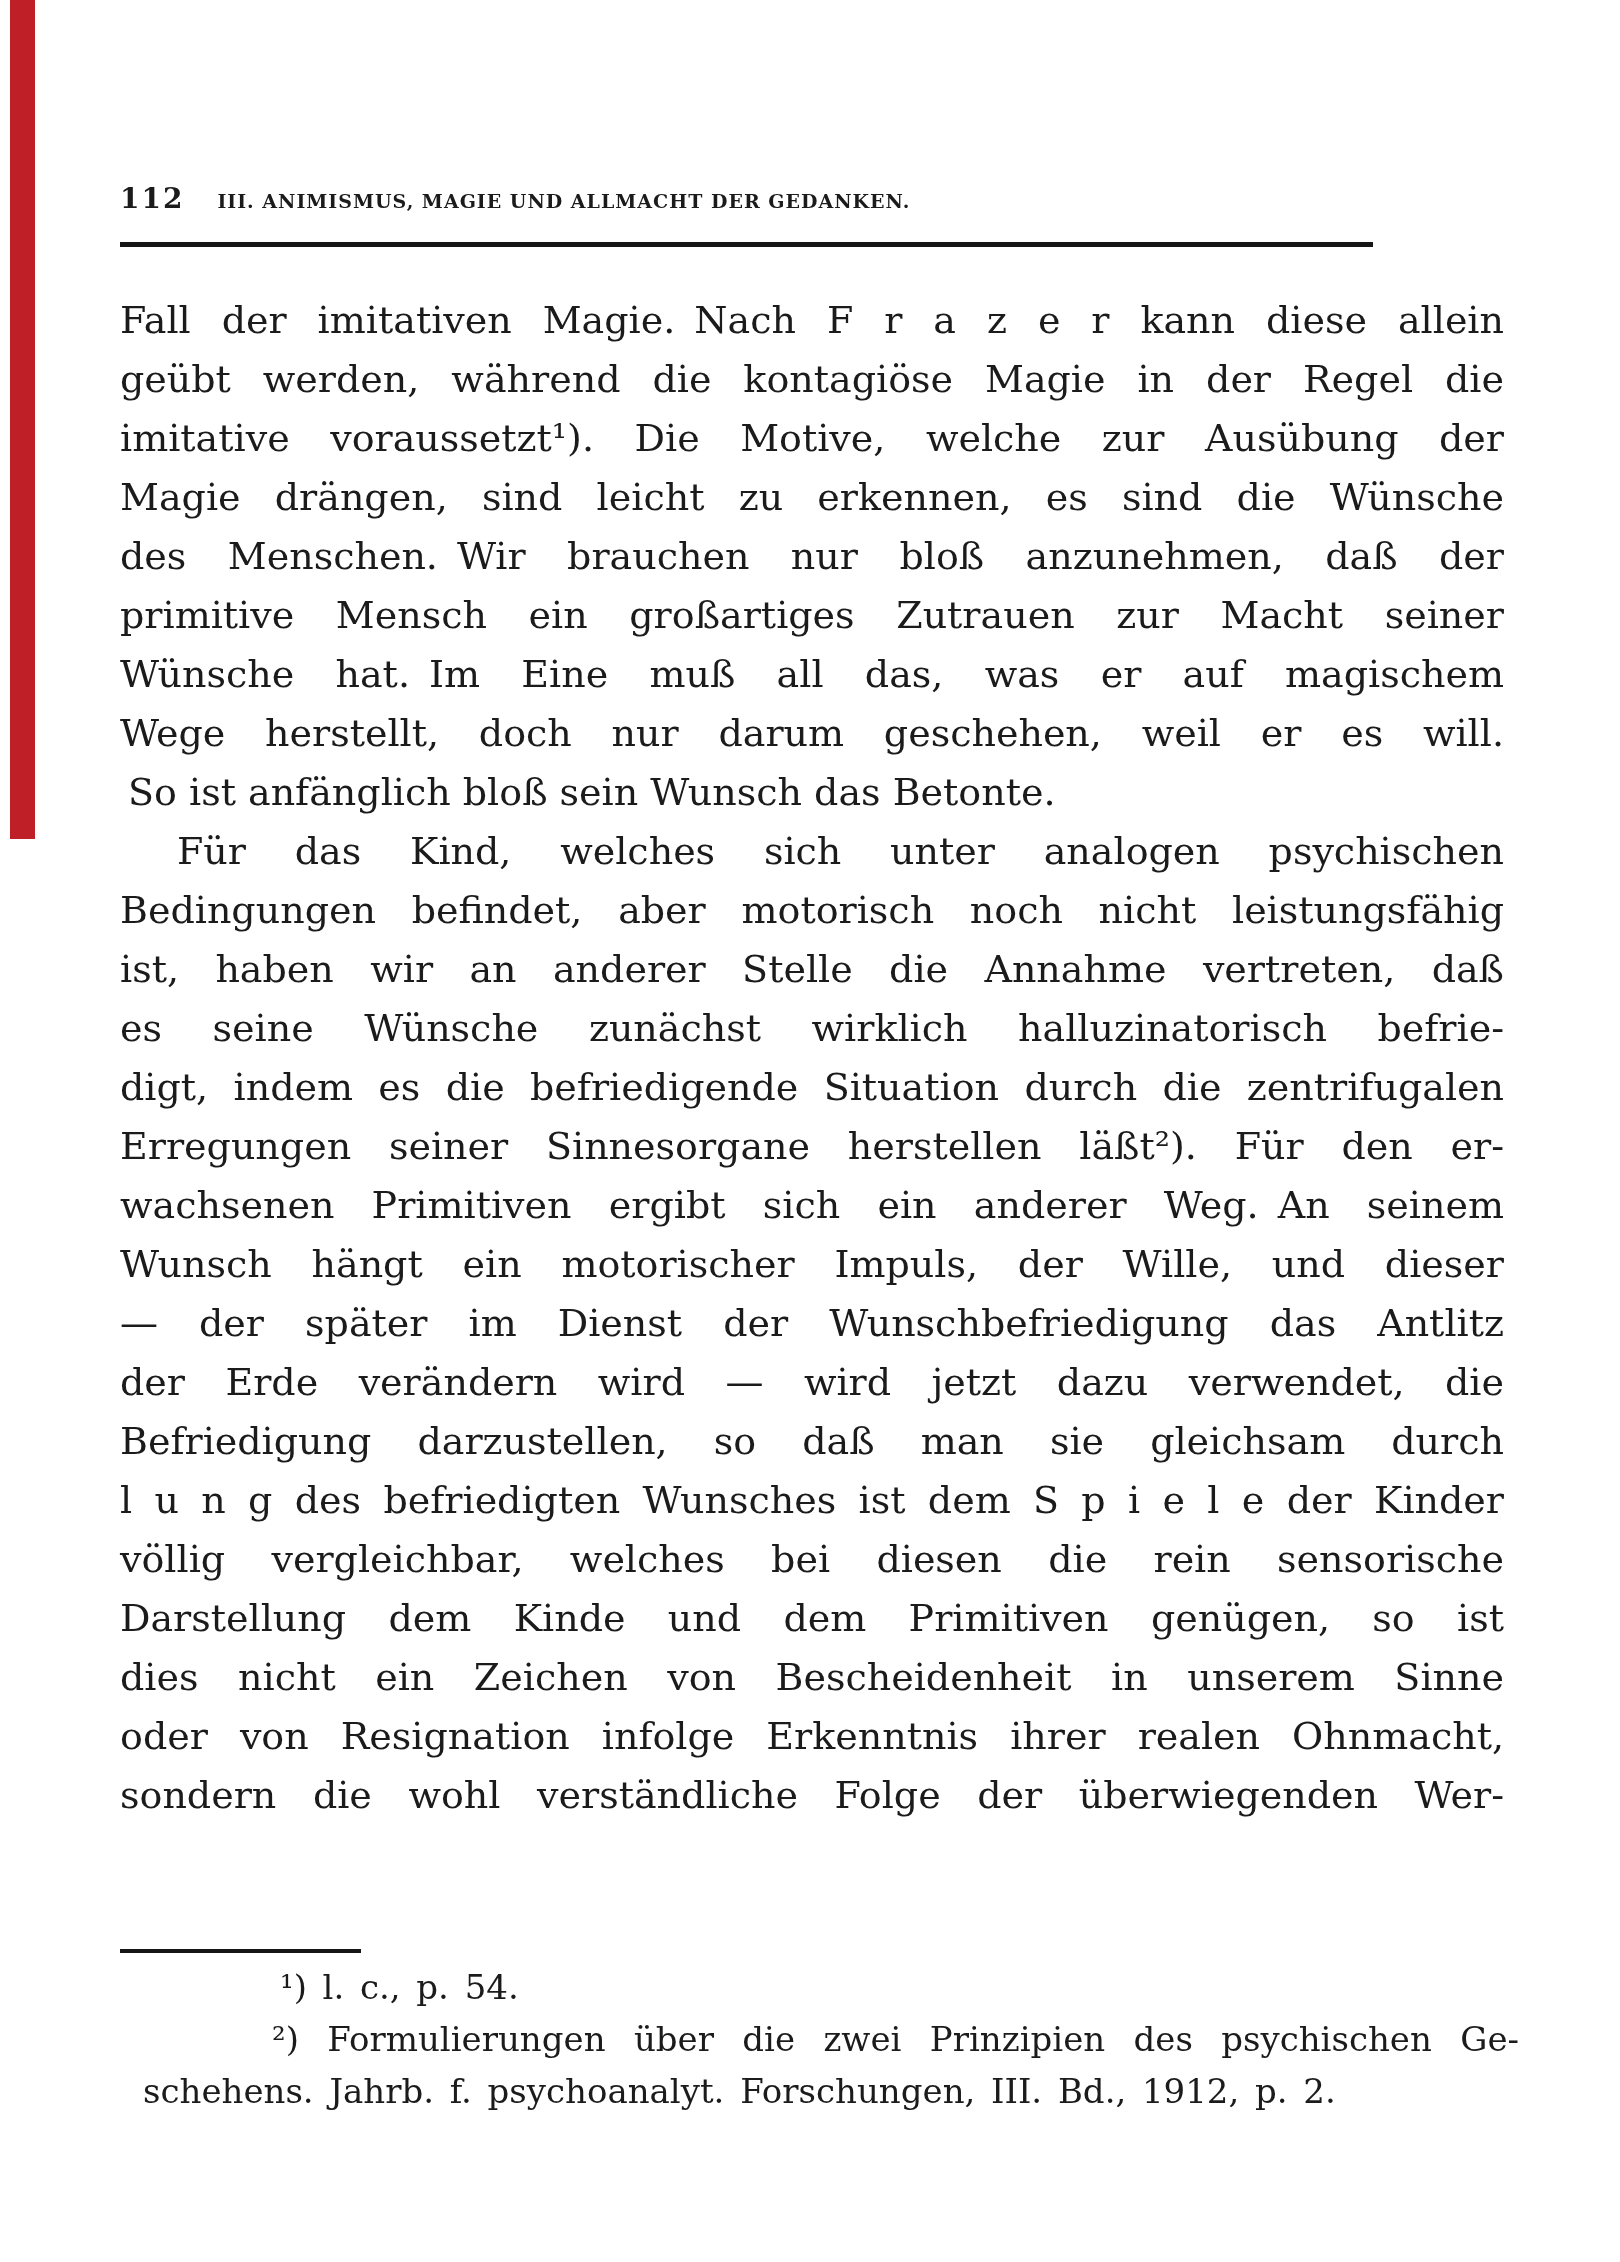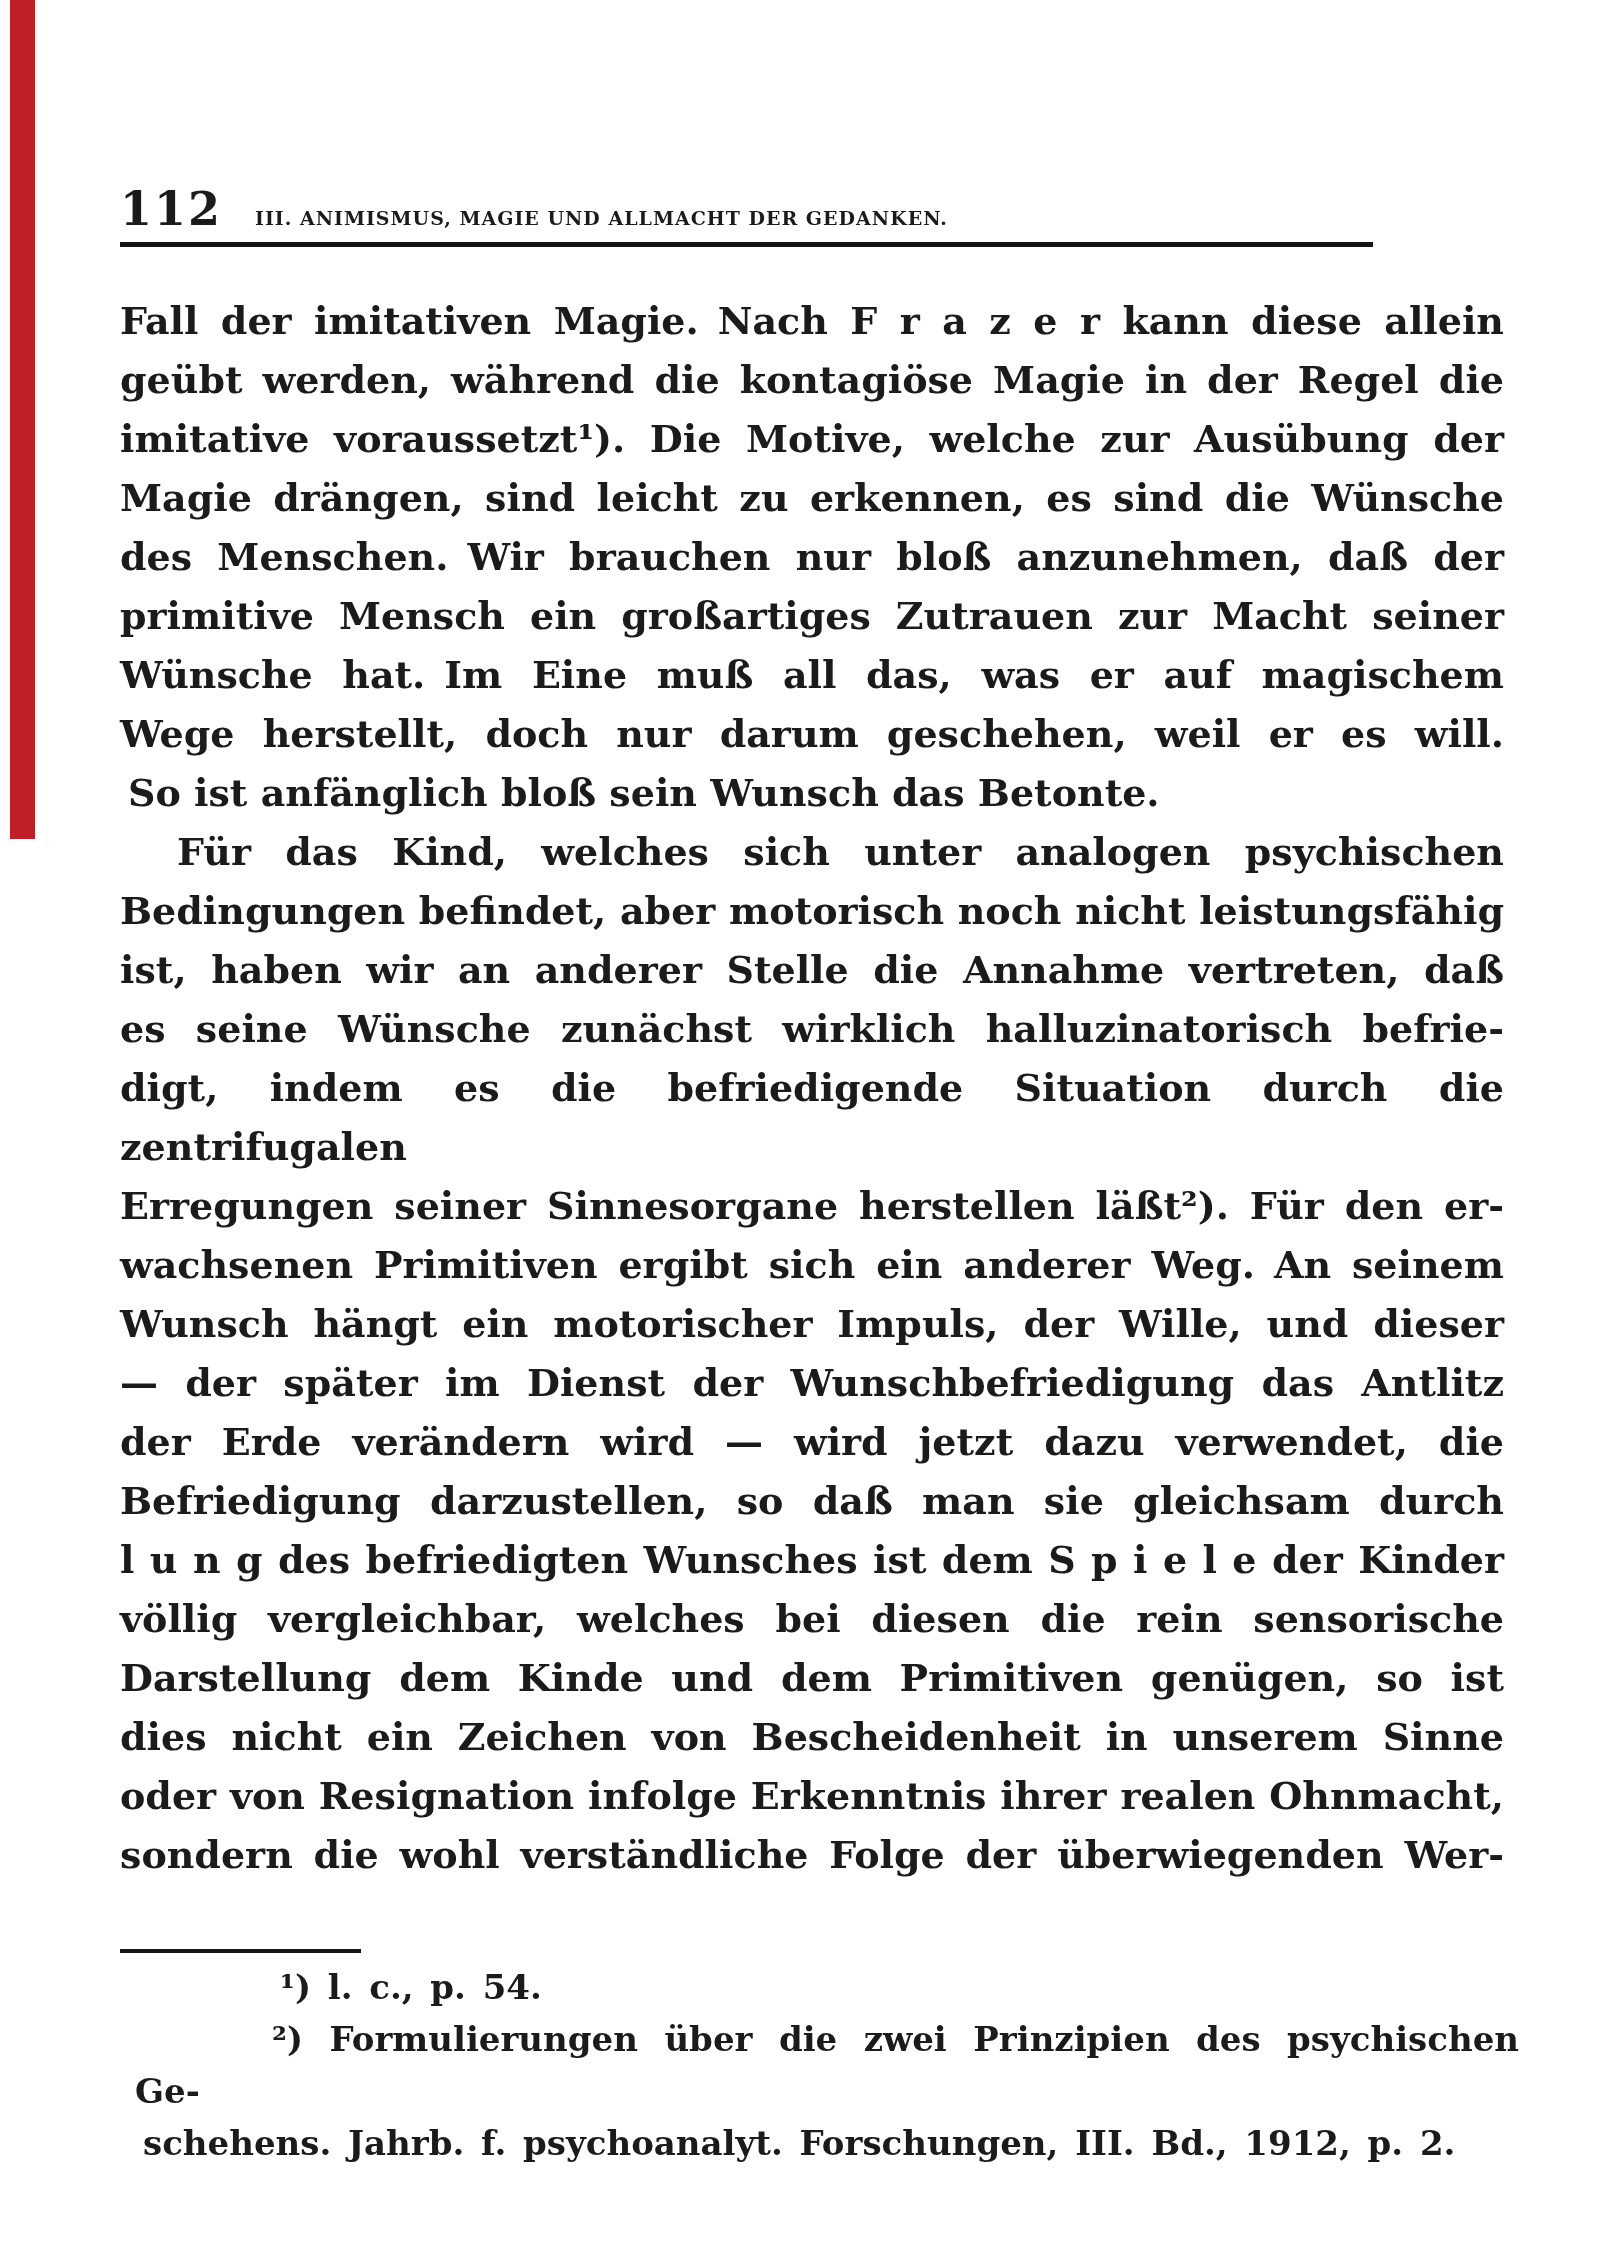--- a/index.html
+++ b/index.html
@@ -21,21 +21,21 @@
     background: #bf1f26;
   }
   .header {
     position: absolute;
     left: 120px; top: 182px;
     width: 1384px;
     display: flex;
     align-items: baseline;
   }
   .pageno {
-    font-size: 46px;
+    font-size: 28px;
     font-weight: 700;
     letter-spacing: 2px;
   }
   .runtitle {
     font-size: 19px;
     font-weight: 700;
     letter-spacing: 1px;
     margin-left: 33px;
     white-space: nowrap;
   }
@@ -48,21 +48,20 @@
   .bodytext {
     position: absolute;
     left: 120px; top: 291px;
     width: 1384px;
     font-size: 38px;
     line-height: 59px;
   }
   .line {
     text-align: justify;
     text-align-last: justify;
-    font-weight: bold;
   }
   .line.indent { text-indent: 57px; }
   .line.end { text-align: left; text-align-last: left; margin-left: 8px; }
   .fnrule {
     position: absolute;
     left: 120px; top: 1949px;
     width: 241px; height: 3.9px;
     background: #161616;
   }
   .footnotes {

